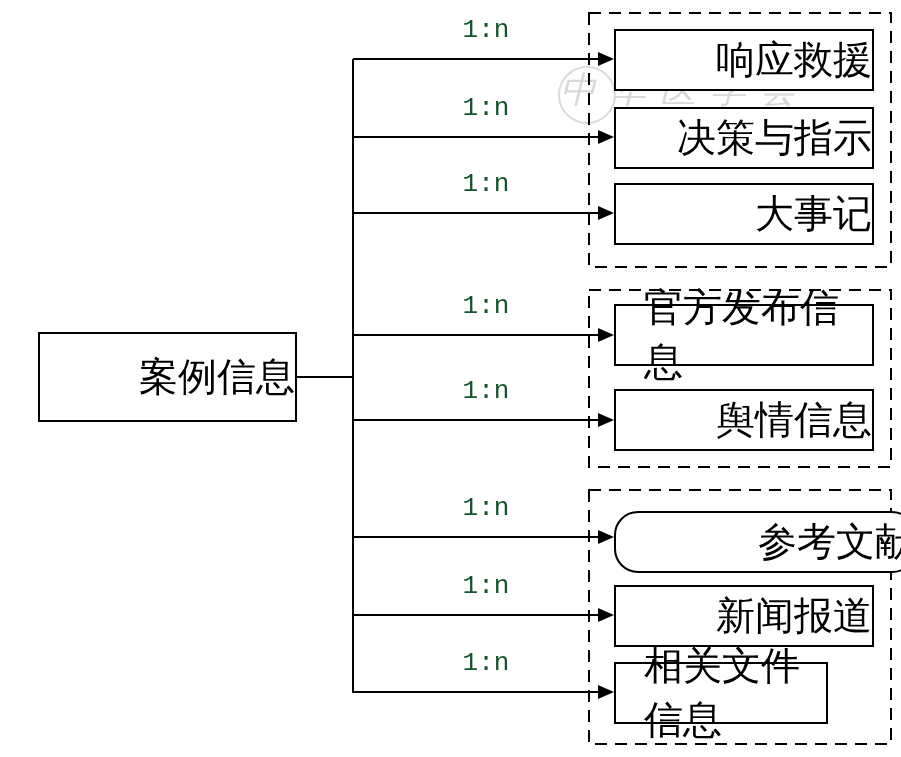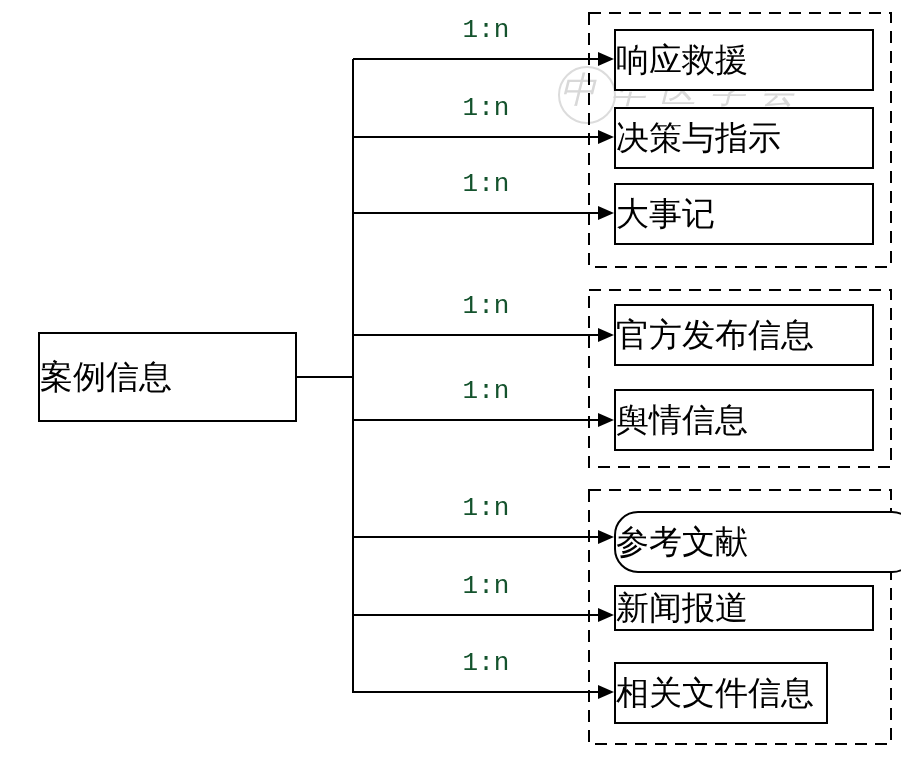--- a/index.html
+++ b/index.html
@@ -1,18 +1,18 @@
 <!DOCTYPE html>
 <html><head>
 <meta charset="utf-8">
 <style>
   html, body { margin:0; padding:0; background:#ffffff; }
   body { width:901px; height:757px; position:relative; overflow:hidden; font-family:"DejaVu Serif","Liberation Serif",serif; }
   svg { position:absolute; left:0; top:0; }
-  .box { position:absolute; border:2px solid #000; background:#fff; box-sizing:border-box; display:flex; align-items:center; justify-content:flex-start; font-size:33px; color:#000; font-family:"DejaVu Sans","Liberation Sans",sans-serif; }
+  .box { position:absolute; border:2px solid #000; background:#fff; box-sizing:border-box; display:flex; align-items:center; justify-content:flex-end; font-size:39px; color:#000; font-family:"DejaVu Sans","Liberation Sans",sans-serif;padding-left:28px; }
   .lbl { position:absolute; font-size:26px; font-family:Liberation Mono, monospace; color:#14532d; transform:translateX(-50%); }
   .wm { position:absolute; left:560px; top:66px; font-size:36px; color:#d8d8d8; font-style:italic; letter-spacing:14px; font-family:"DejaVu Serif",serif; }
   .wm-seal { position:absolute; left:558px; top:66px; width:54px; height:54px; border-radius:50%; border:2px solid #dcdcdc; }
 </style>
 </head>
 <body>
 
 <div class="wm-seal"></div>
 <div class="wm">中华医学会</div>
 
@@ -60,21 +60,21 @@
     </div>
     <div class="box" style="left: 614px; top: 304px; width: 260px; height: 62px;">
       <span>官方发布信息</span>
     </div>
     <div class="box" style="left: 614px; top: 389px; width: 260px; height: 62px;">
       <span>舆情信息</span>
     </div>
     <div class="box" style="left: 614px; top: 511px; width: 302px; height: 62px; border-radius: 24px;">
       <span>参考文献</span>
     </div>
-    <div class="box" style="left: 614px; top: 585px; width: 260px; height: 46px;">
+    <div class="box" style="left: 614px; top: 585px; width: 260px; height: 62px;">
       <span>新闻报道</span>
     </div>
     <div class="box" style="left: 614px; top: 662px; width: 214px; height: 62px;">
       <span>相关文件信息</span>
     </div>
   </div>
 <div id="labels">
     <div class="lbl" style="left: 486px; top: 15px;">1:n</div>
     <div class="lbl" style="left: 486px; top: 93px;">1:n</div>
     <div class="lbl" style="left: 486px; top: 169px;">1:n</div>

